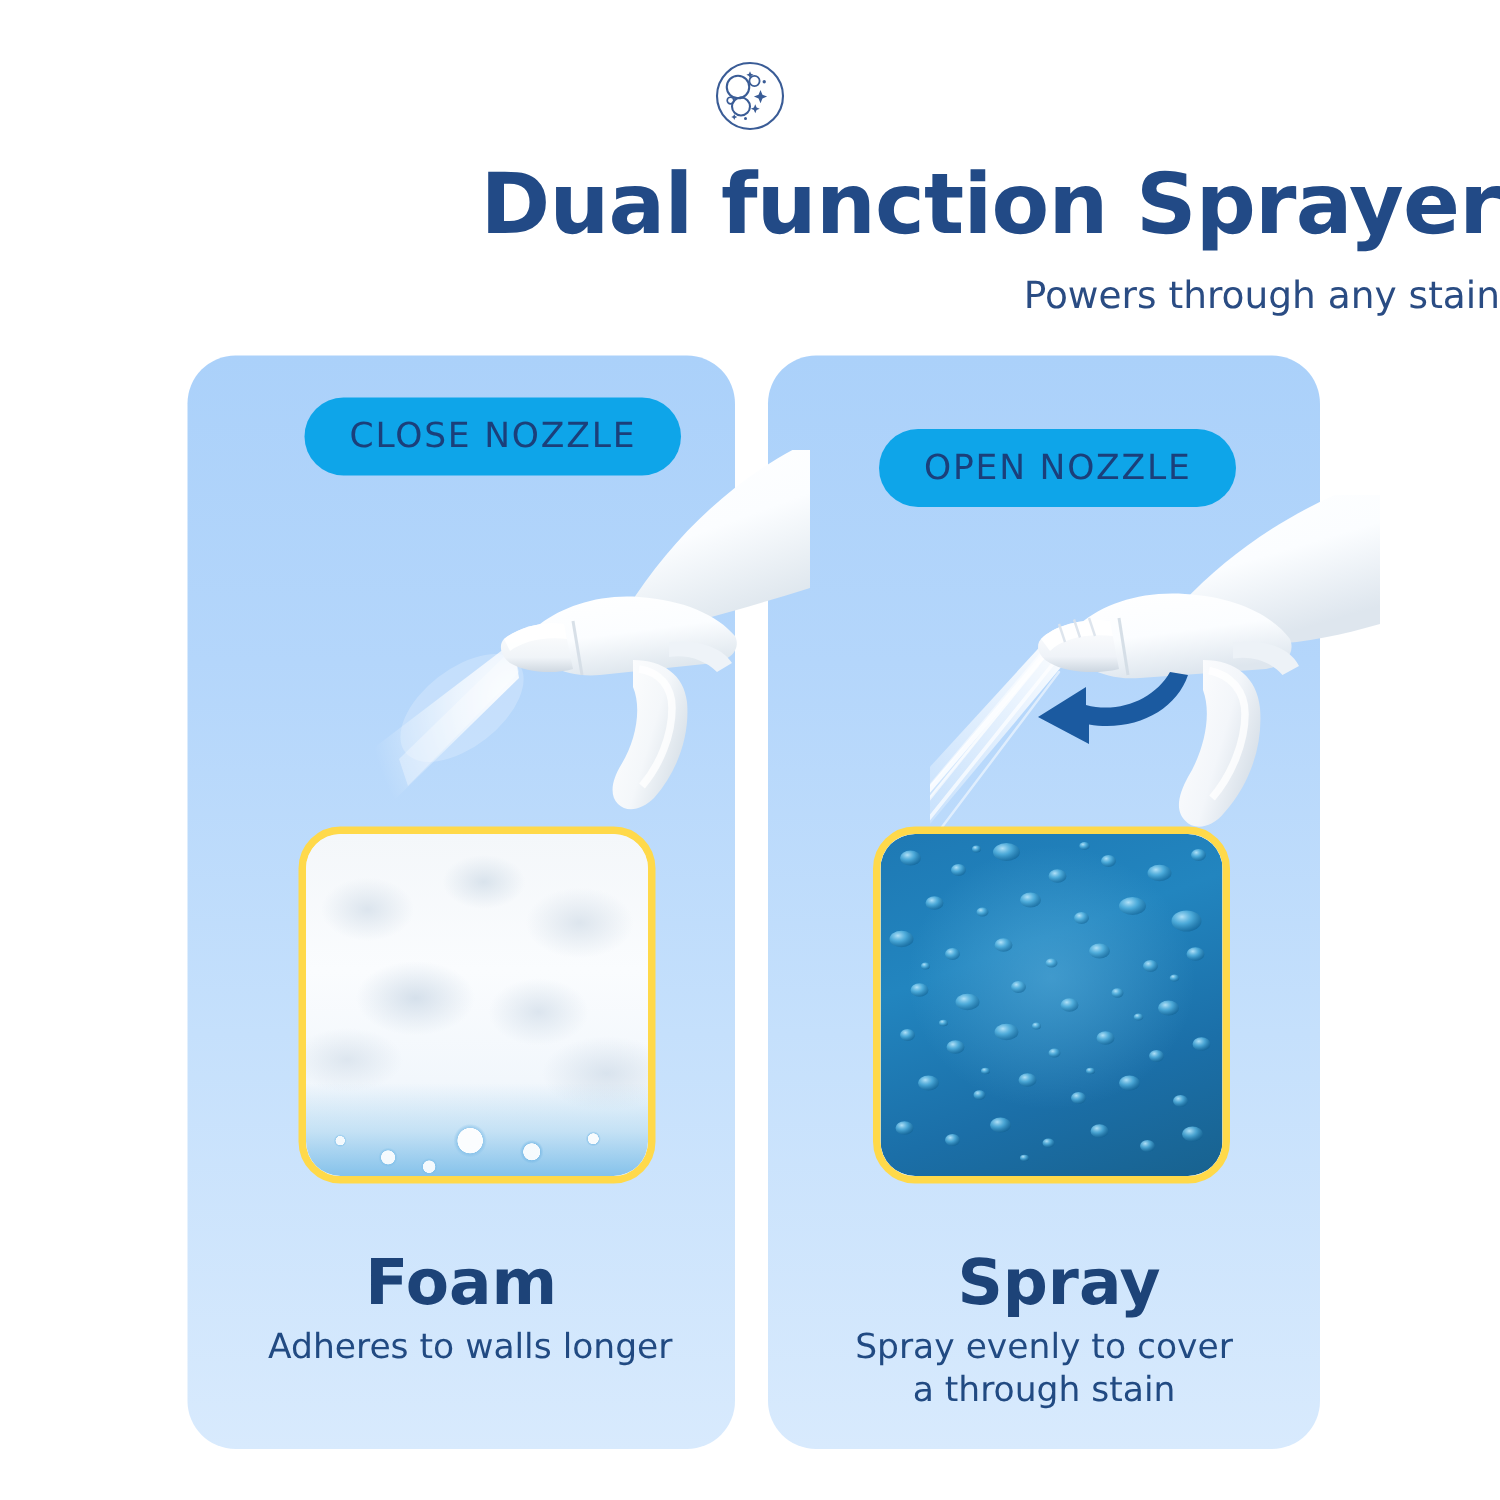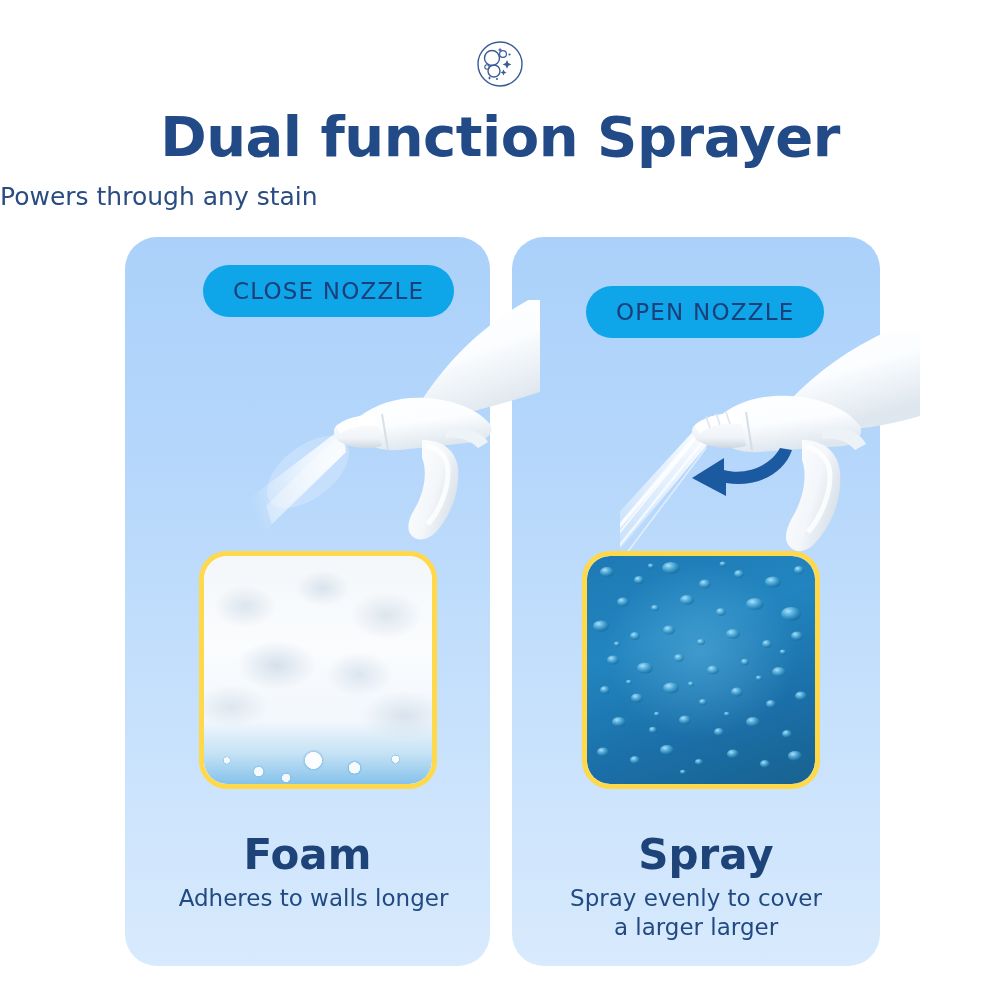--- a/index.html
+++ b/index.html
@@ -13,29 +13,29 @@
 
   
   .brand-logo {
     position:absolute; left:0; right:0; top:38px;
     display:flex; justify-content:center; align-items:center;
   }
   .brand-logo svg { display:block; }
 
   .title {
     position:absolute; left:0; right:0; top:108px;
-    text-align:center;
+    text-align:right;
     font-size:56px; font-weight:bold; letter-spacing:-0.5px;
     color:#224A86;
     line-height:1.05;
     font-family:"DejaVu Sans", sans-serif;
   }
   .subtitle {
     position:absolute; left:0; right:0; top:182px;
-    text-align:left;
+    text-align:right;
     font-size:25px; font-weight:400;
     color:#2A4C83;
     font-family:"DejaVu Sans", sans-serif;
   }
 
   
   .panel {
     position:absolute;
     top:237px; height:729px;
     border-radius:32px;
@@ -362,16 +362,16 @@
           <ellipse cx="196" cy="96" rx="3.2" ry="2.4"></ellipse>
             <ellipse cx="42" cy="126" rx="3" ry="2.2"></ellipse>
         </g>
       </svg>
     </div>
   </div>
 
   <div class="cap-head cap-head-right">Spray</div>
   <div class="cap-sub cap-sub-right">
     <div>Spray evenly to cover</div>
-    <div>a larger larger</div>
+    <div>a through stain</div>
   </div>
 
 </div>
 
 </body></html>

